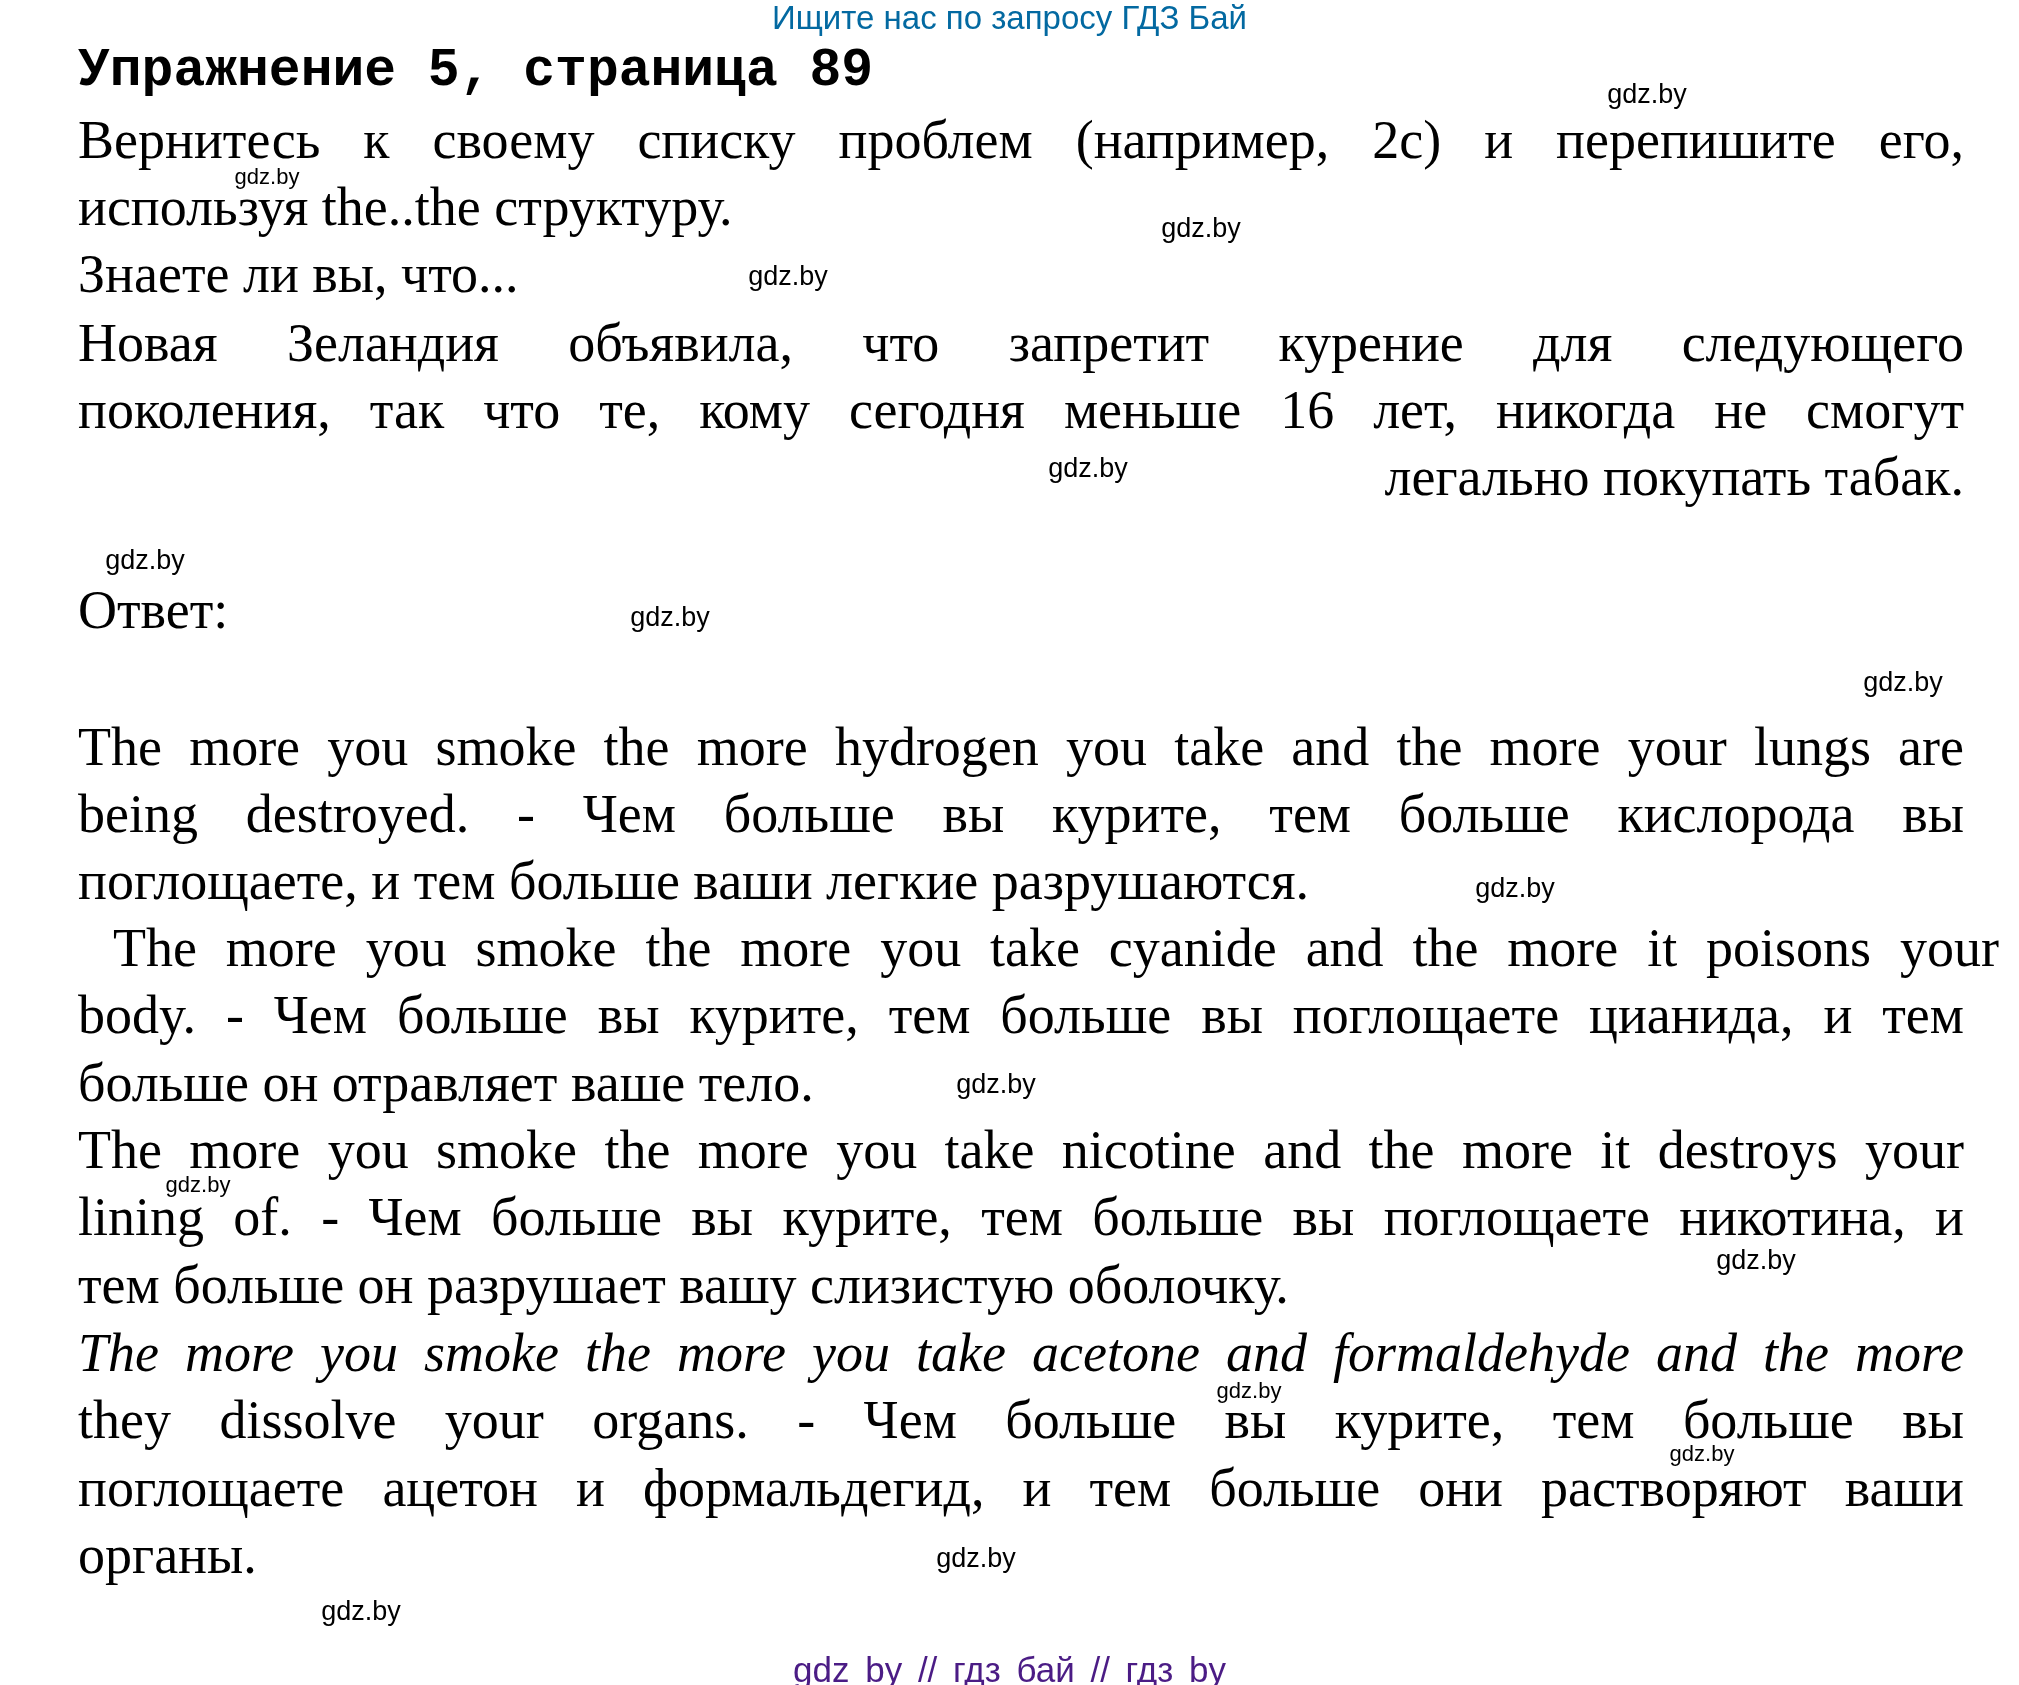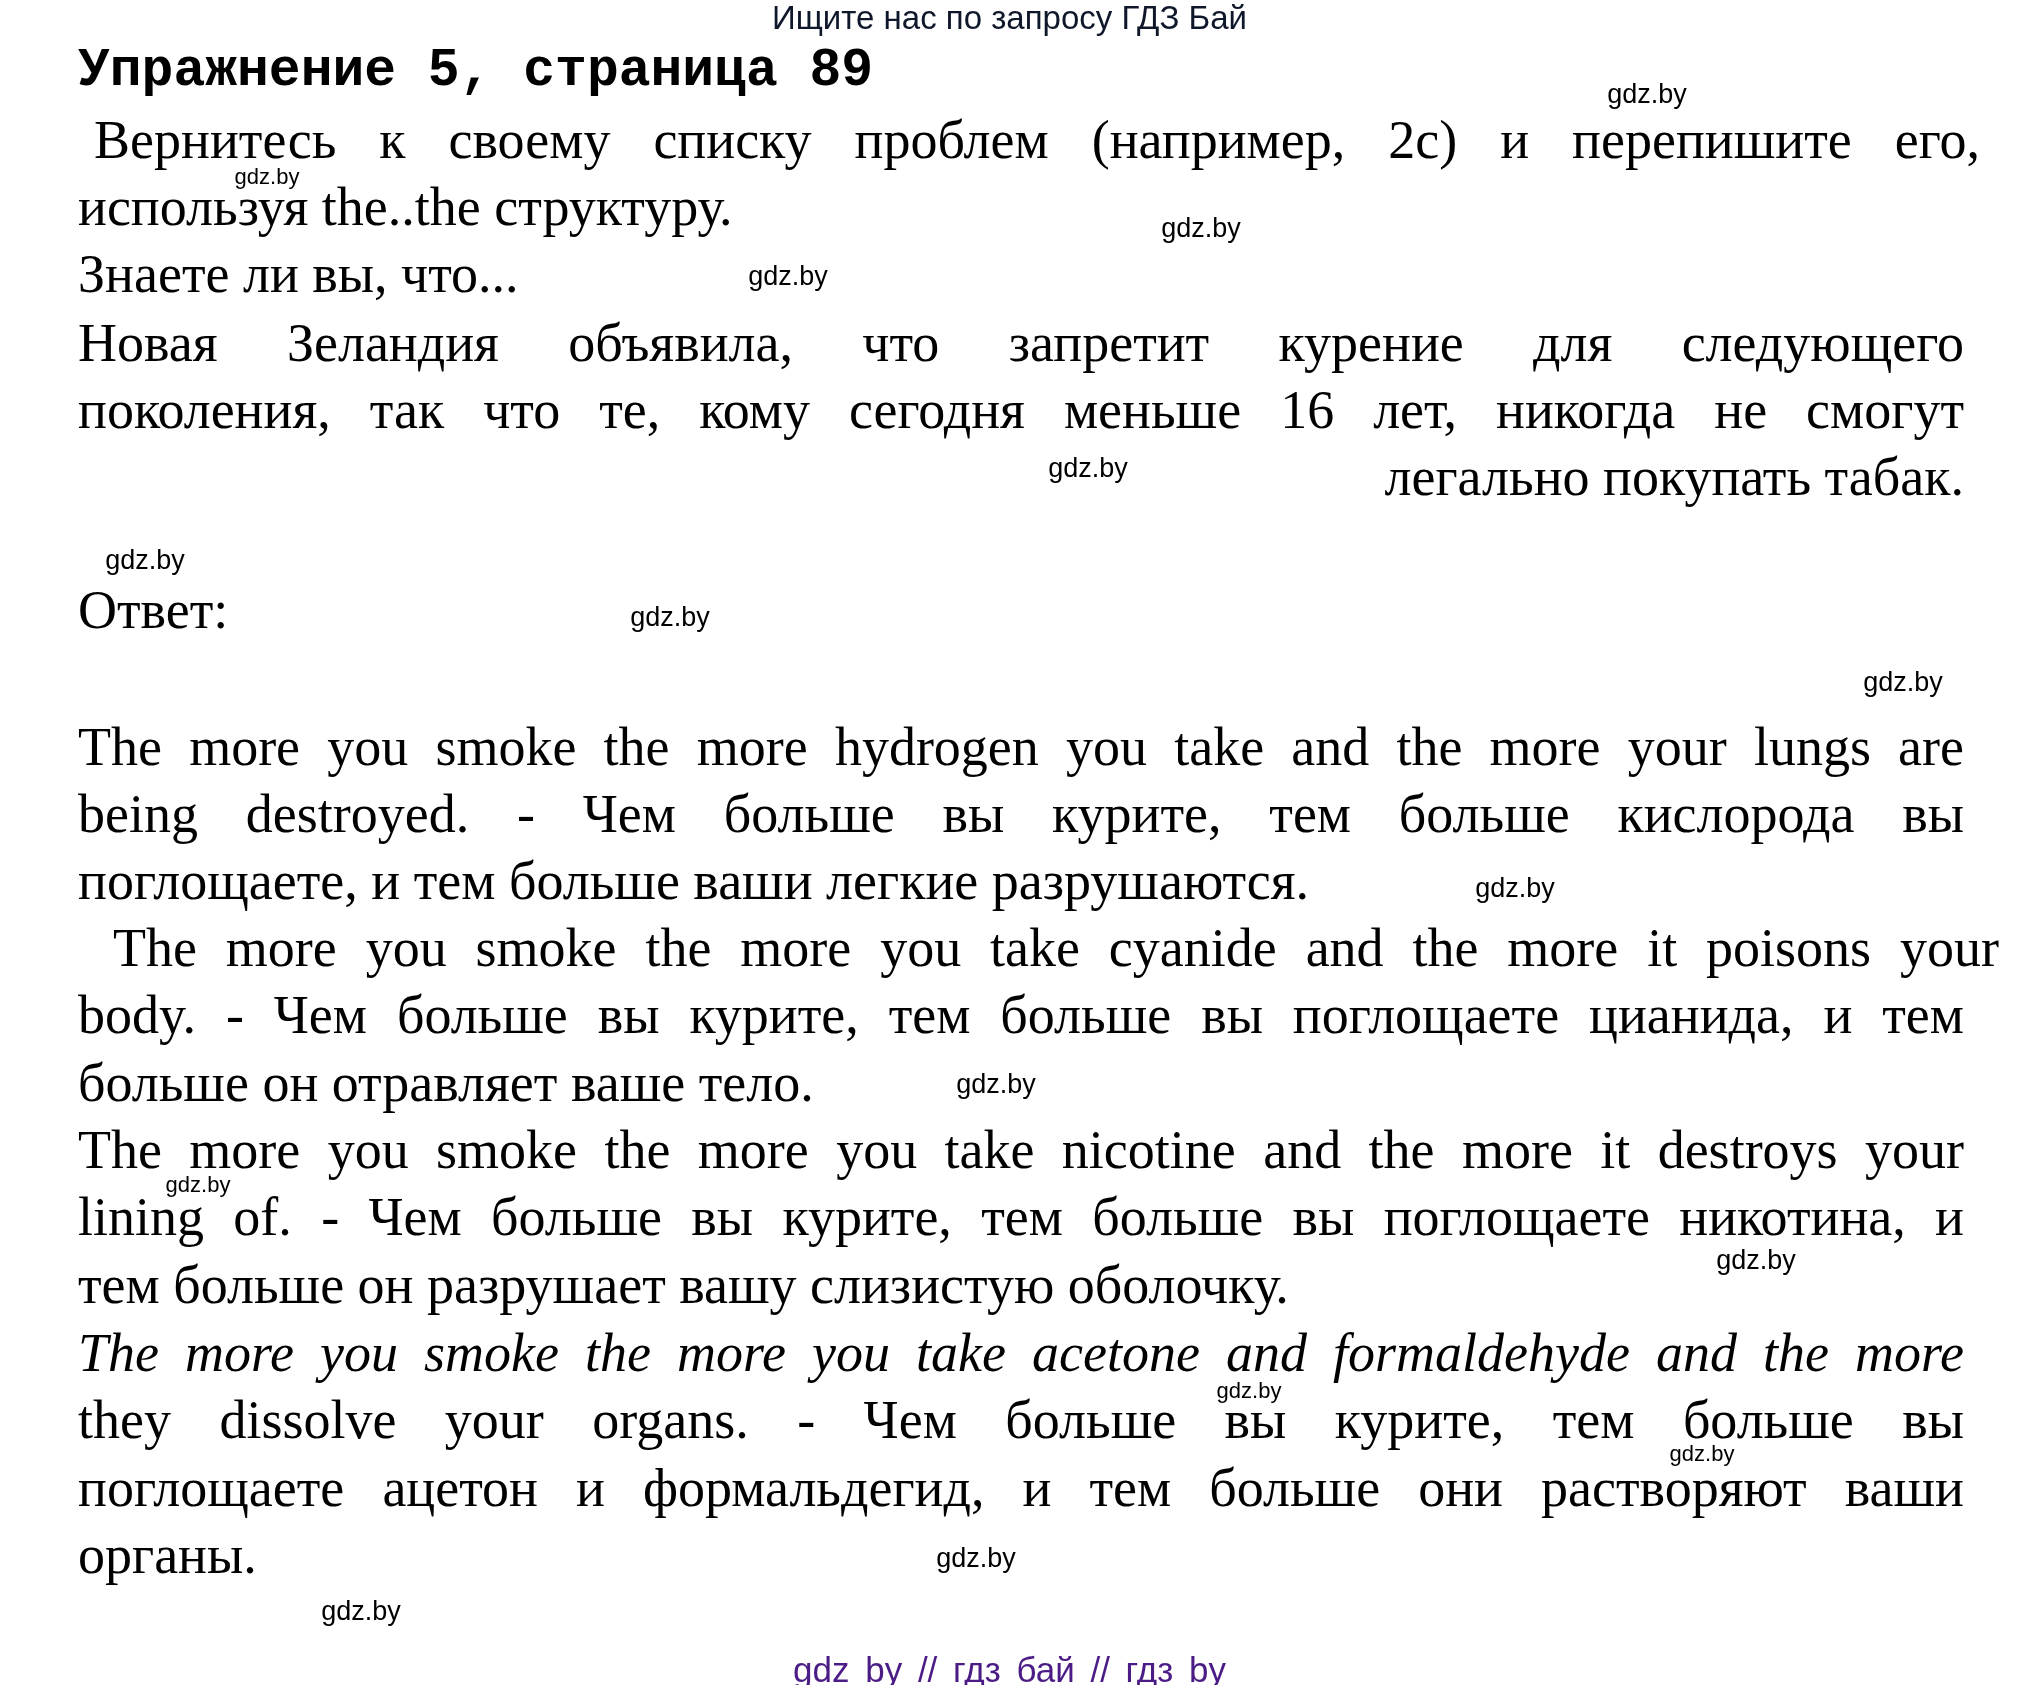--- a/index.html
+++ b/index.html
@@ -1,20 +1,20 @@
 <!DOCTYPE html>
 <html><head>
 <meta charset="utf-8">
 <style>
   html, body { margin: 0; padding: 0; background: #ffffff; }
   body { width: 2019px; height: 1685px; position: relative; overflow: hidden; }
   .banner {
     position: absolute; left: 0; width: 2019px; top: 0; height: 36px;
     text-align: center; font-family: "Liberation Sans", sans-serif;
-    font-size: 33px; line-height: 36px; color: #0f172a;
+    font-size: 33px; line-height: 36px; color: #0369a1;
   }
   .heading {
     position: absolute; left: 78px; top: 40px;
     font-family: Liberation Mono, monospace; font-weight: bold;
     font-size: 53px; line-height: 62px; color: #000;
   }
   .line {
     position: absolute; left: 78px; width: 1886px;
     font-family: "Liberation Serif", serif; font-size: 54px;
     line-height: 66px; height: 66px; color: #000; white-space: nowrap;
@@ -33,21 +33,21 @@
     font-size: 35px; line-height: 40px; color: #4b1c85; word-spacing: 6px;
   }
 </style>
 </head>
 <body>
 
 <div class="banner">Ищите нас по запросу ГДЗ Бай</div>
 
 <div class="heading" style="top:40px;">Упражнение 5, страница 89</div>
 
-<div class="line justify" style="top:107px;margin-left:16px;">Вернитесь к своему списку проблем (например, 2с) и перепишите его,</div>
+<div class="line justify" style="top:107px;">Вернитесь к своему списку проблем (например, 2с) и перепишите его,</div>
 <div class="line" style="top:174px;">используя the..the структуру.</div>
 
 <div class="line" style="top:241px;">Знаете ли вы, что...</div>
 <div class="line justify" style="top:310px;">Новая Зеландия объявила, что запретит курение для следующего</div>
 <div class="line justify" style="top:377px;">поколения, так что те, кому сегодня меньше 16 лет, никогда не смогут</div>
 <div class="line" style="top:444px;text-align:right;">легально покупать табак.</div>
 
 <div class="line" style="top:577px;">Ответ:</div>
 
 <div class="line justify" style="top:714px;">The more you smoke the more hydrogen you take and the more your lungs are</div>

